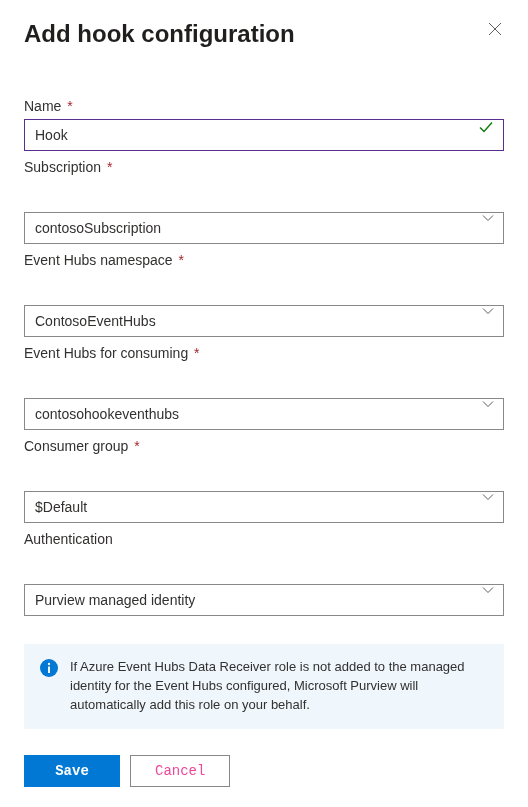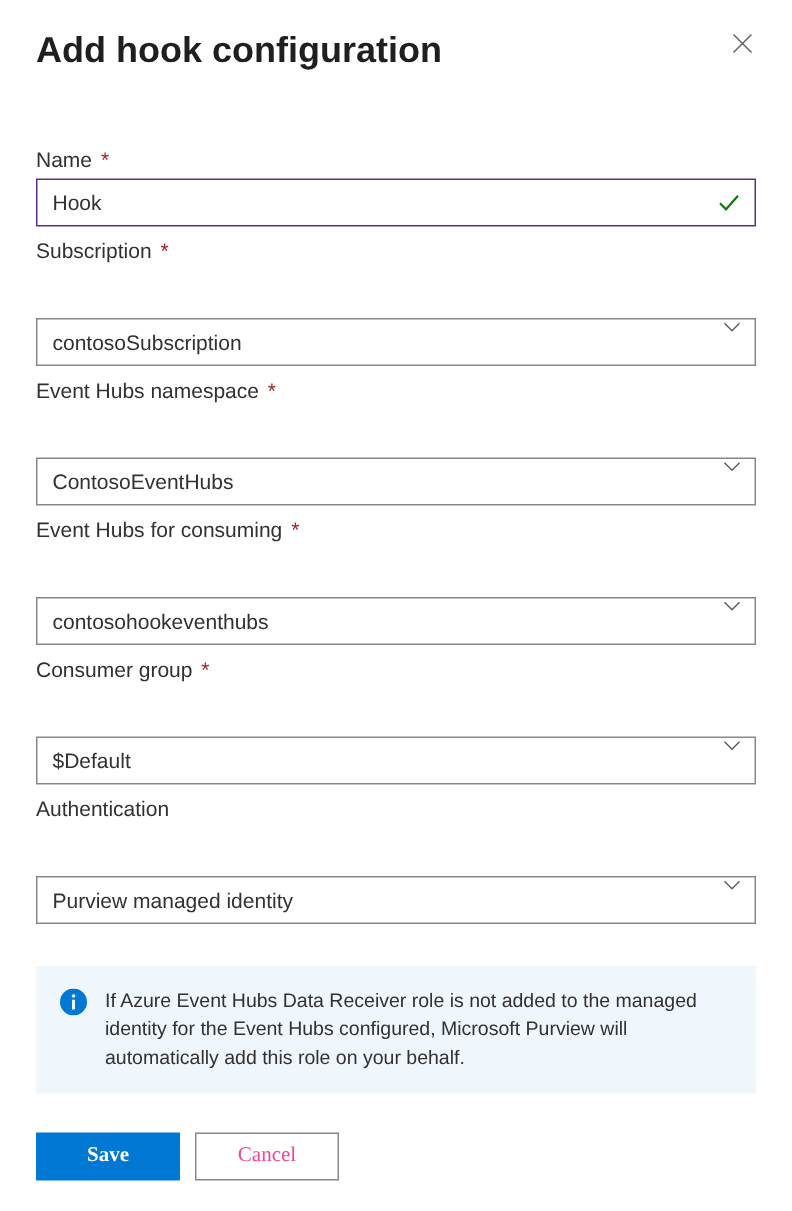--- a/index.html
+++ b/index.html
@@ -56,21 +56,21 @@
       font-size: 14px;
       color: #323130;
     }
     .required {
       color: #a4262c;
       margin-left: 2px;
     }
     .input-wrapper {
       position: relative;
       display: flex;
-      align-items: center;
+      align-items: flex-start;
       border-radius: 11px;
     }
     .text-input {
       width: 100%;
       height: 32px;
       border: 1px solid #8a8886;
       padding: 0 32px 0 10px;
       font-size: 14px;
       color: #323130;
       outline: none;
@@ -157,21 +157,21 @@
     .footer {
       display: flex;
       gap: 10px;
       padding-top: 20px;
       margin-top: auto;
     }
     .btn {
       height: 32px;
       padding: 0 24px;
       font-size: 14px;
-      font-family: Liberation Serif, serif;
+      font-family: Liberation Mono, monospace;
       cursor: pointer;
       border: none;
       min-width: 96px;
     }
     .btn-primary {
       background: #0078d4;
       color: #ffffff;
       font-weight: 600;
     }
     .btn-secondary {

